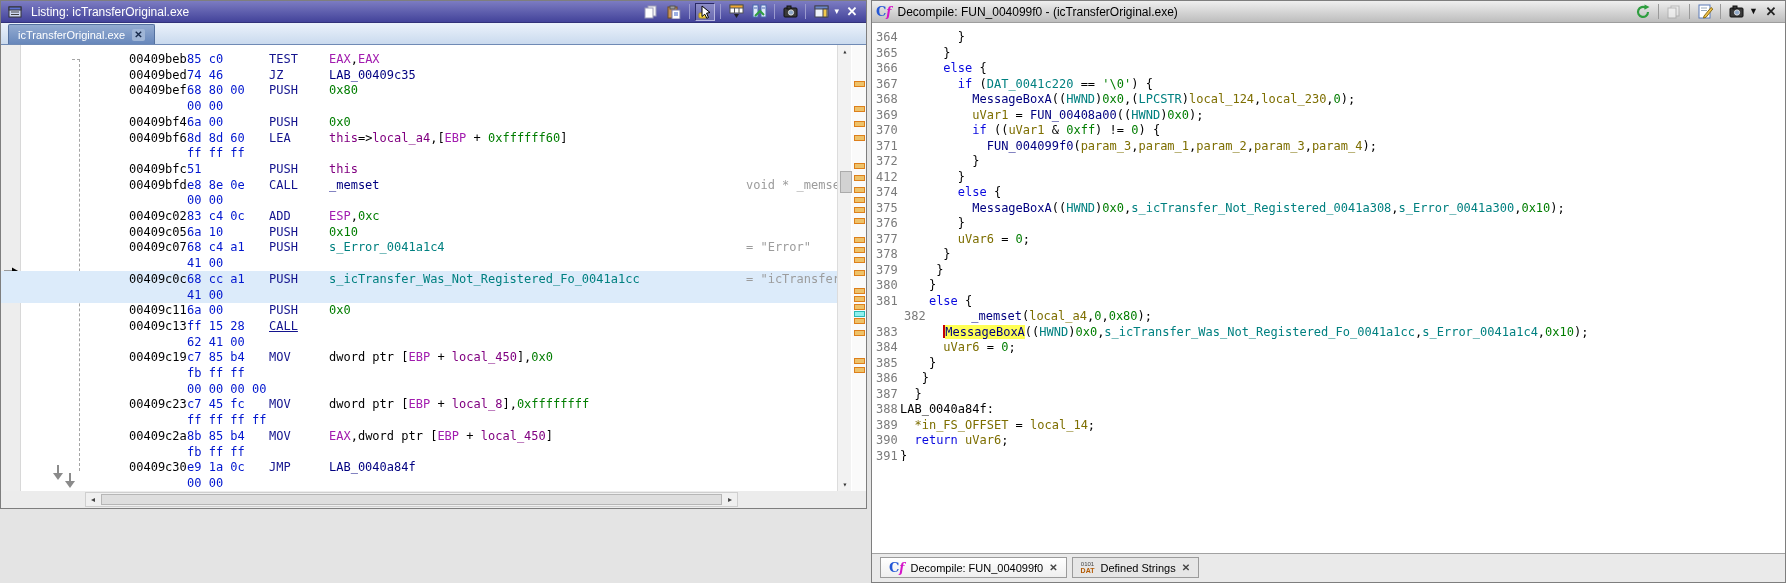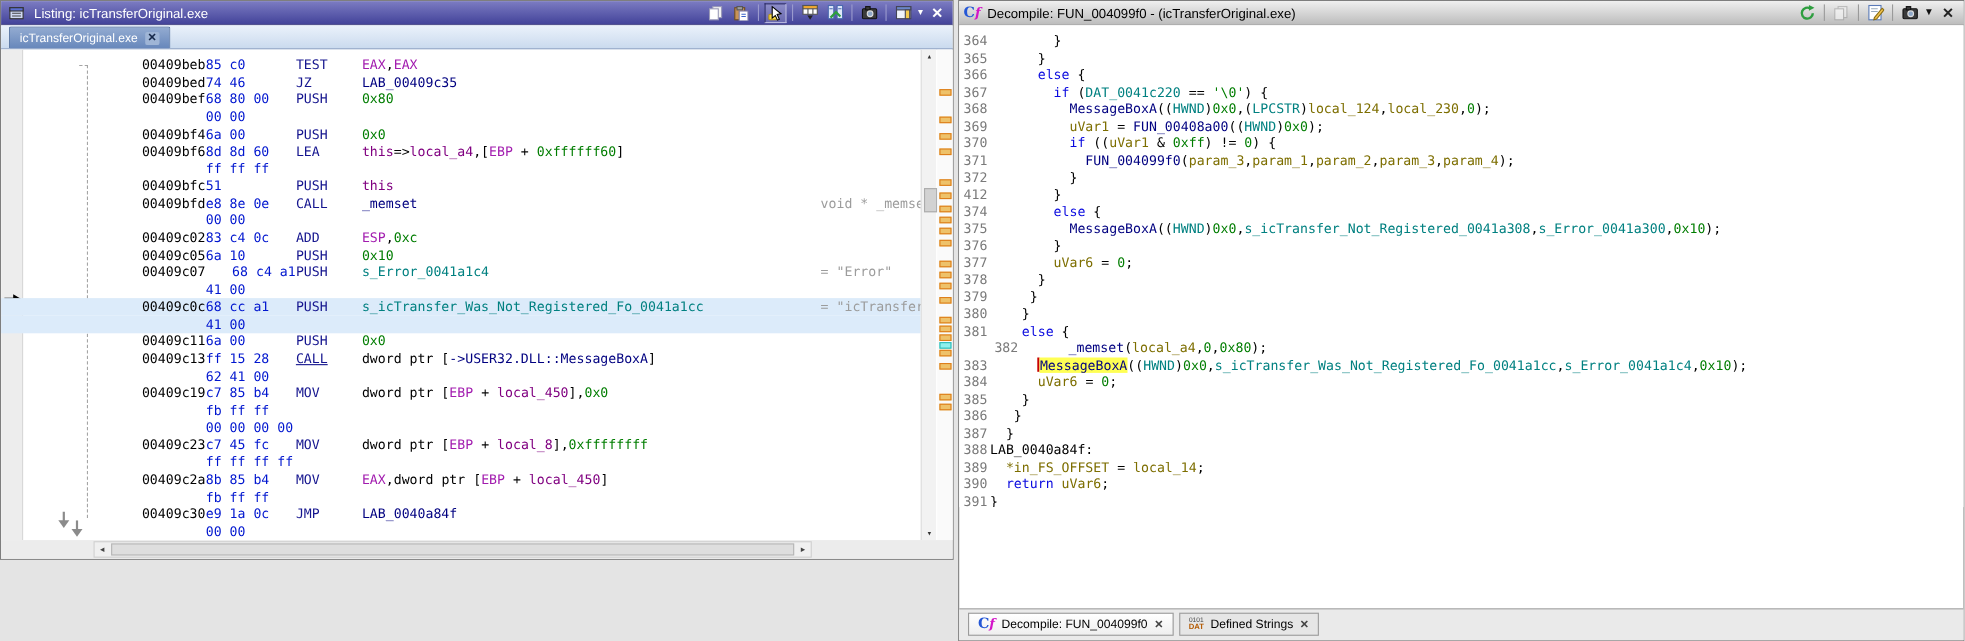--- a/index.html
+++ b/index.html
@@ -240,21 +240,21 @@
           <span class="ops" style="left: 328px;"><span class="c-r">ESP</span><span class="c-p">,</span><span class="c-n">0xc</span></span>
         </div>
         <div class="lrow" style="top: 178.7px;">
           <span class="addr" style="left: 128px;">00409c05</span>
           <span class="byt" style="left: 186px;">6a 10</span>
           <span class="mncol" style="left: 268px;">PUSH</span>
           <span class="ops" style="left: 328px;"><span class="c-n">0x10</span></span>
         </div>
         <div class="lrow" style="top: 194.4px;">
           <span class="addr" style="left: 128px;">00409c07</span>
-          <span class="byt" style="left: 186px; margin-left: 24px;">68 c4 a1</span>
+          <span class="byt" style="left: 186px;">68 c4 a1</span>
           <span class="mncol" style="left: 268px;">PUSH</span>
           <span class="ops" style="left: 328px;"><span class="c-g">s_Error_0041a1c4</span></span>
           <span class="cmt" style="left: 745px;">= "Error"</span>
         </div>
         <div class="lrow" style="top: 210.1px;">
           <span class="byt" style="left: 186px;">41 00</span>
         </div>
         <div class="lrow hl" style="top: 225.8px;">
           <span class="addr" style="left: 128px;">00409c0c</span>
           <span class="byt" style="left: 186px;">68 cc a1</span>
@@ -268,21 +268,20 @@
         <div class="lrow" style="top: 257.2px;">
           <span class="addr" style="left: 128px;">00409c11</span>
           <span class="byt" style="left: 186px;">6a 00</span>
           <span class="mncol" style="left: 268px;">PUSH</span>
           <span class="ops" style="left: 328px;"><span class="c-n">0x0</span></span>
         </div>
         <div class="lrow" style="top: 272.9px;">
           <span class="addr" style="left: 128px;">00409c13</span>
           <span class="byt" style="left: 186px;">ff 15 28</span>
           <span class="mncol u" style="left: 268px;">CALL</span>
-          <span class="ops" style="left: 328px;"><span class="c-p">dword ptr [</span><span class="c-l">-&gt;USER32.DLL::MessageBoxA</span><span class="c-p">]</span></span>
         </div>
         <div class="lrow" style="top: 288.6px;">
           <span class="byt" style="left: 186px;">62 41 00</span>
         </div>
         <div class="lrow" style="top: 304.3px;">
           <span class="addr" style="left: 128px;">00409c19</span>
           <span class="byt" style="left: 186px;">c7 85 b4</span>
           <span class="mncol" style="left: 268px;">MOV</span>
           <span class="ops" style="left: 328px;"><span class="c-p">dword ptr [</span><span class="c-r">EBP</span><span class="c-p"> + </span><span class="c-pv">local_450</span><span class="c-p">],</span><span class="c-n">0x0</span></span>
         </div>

